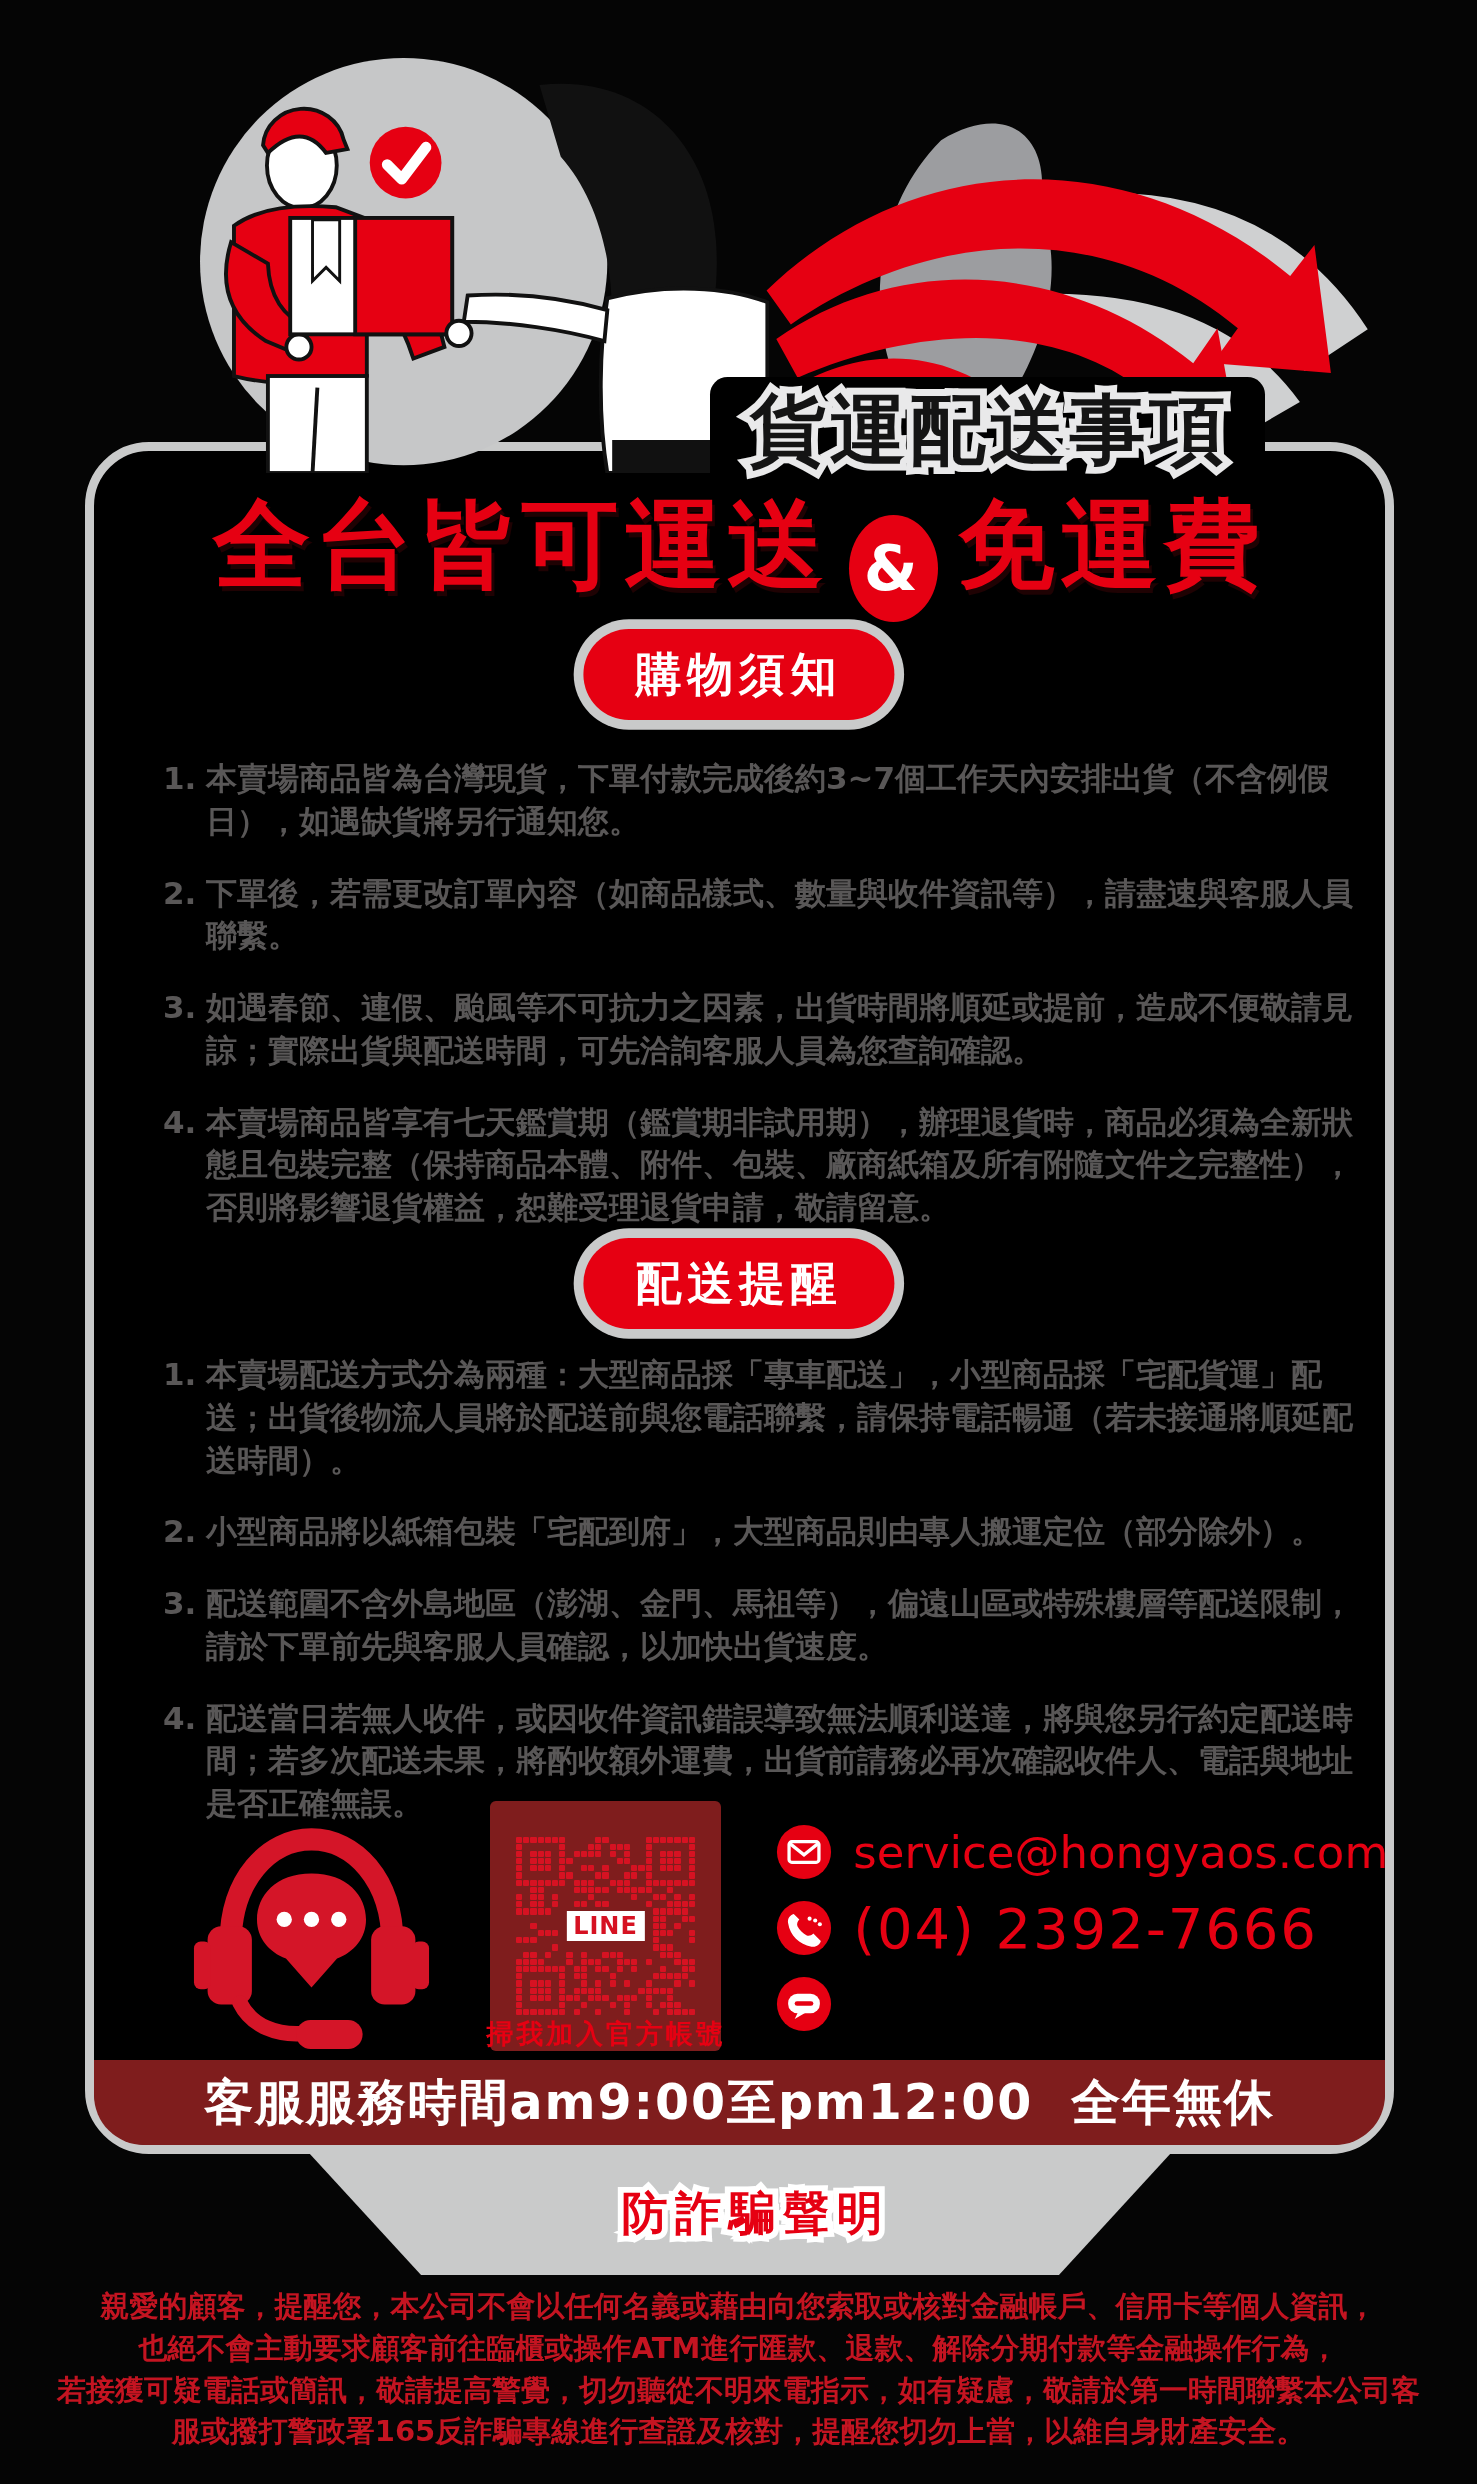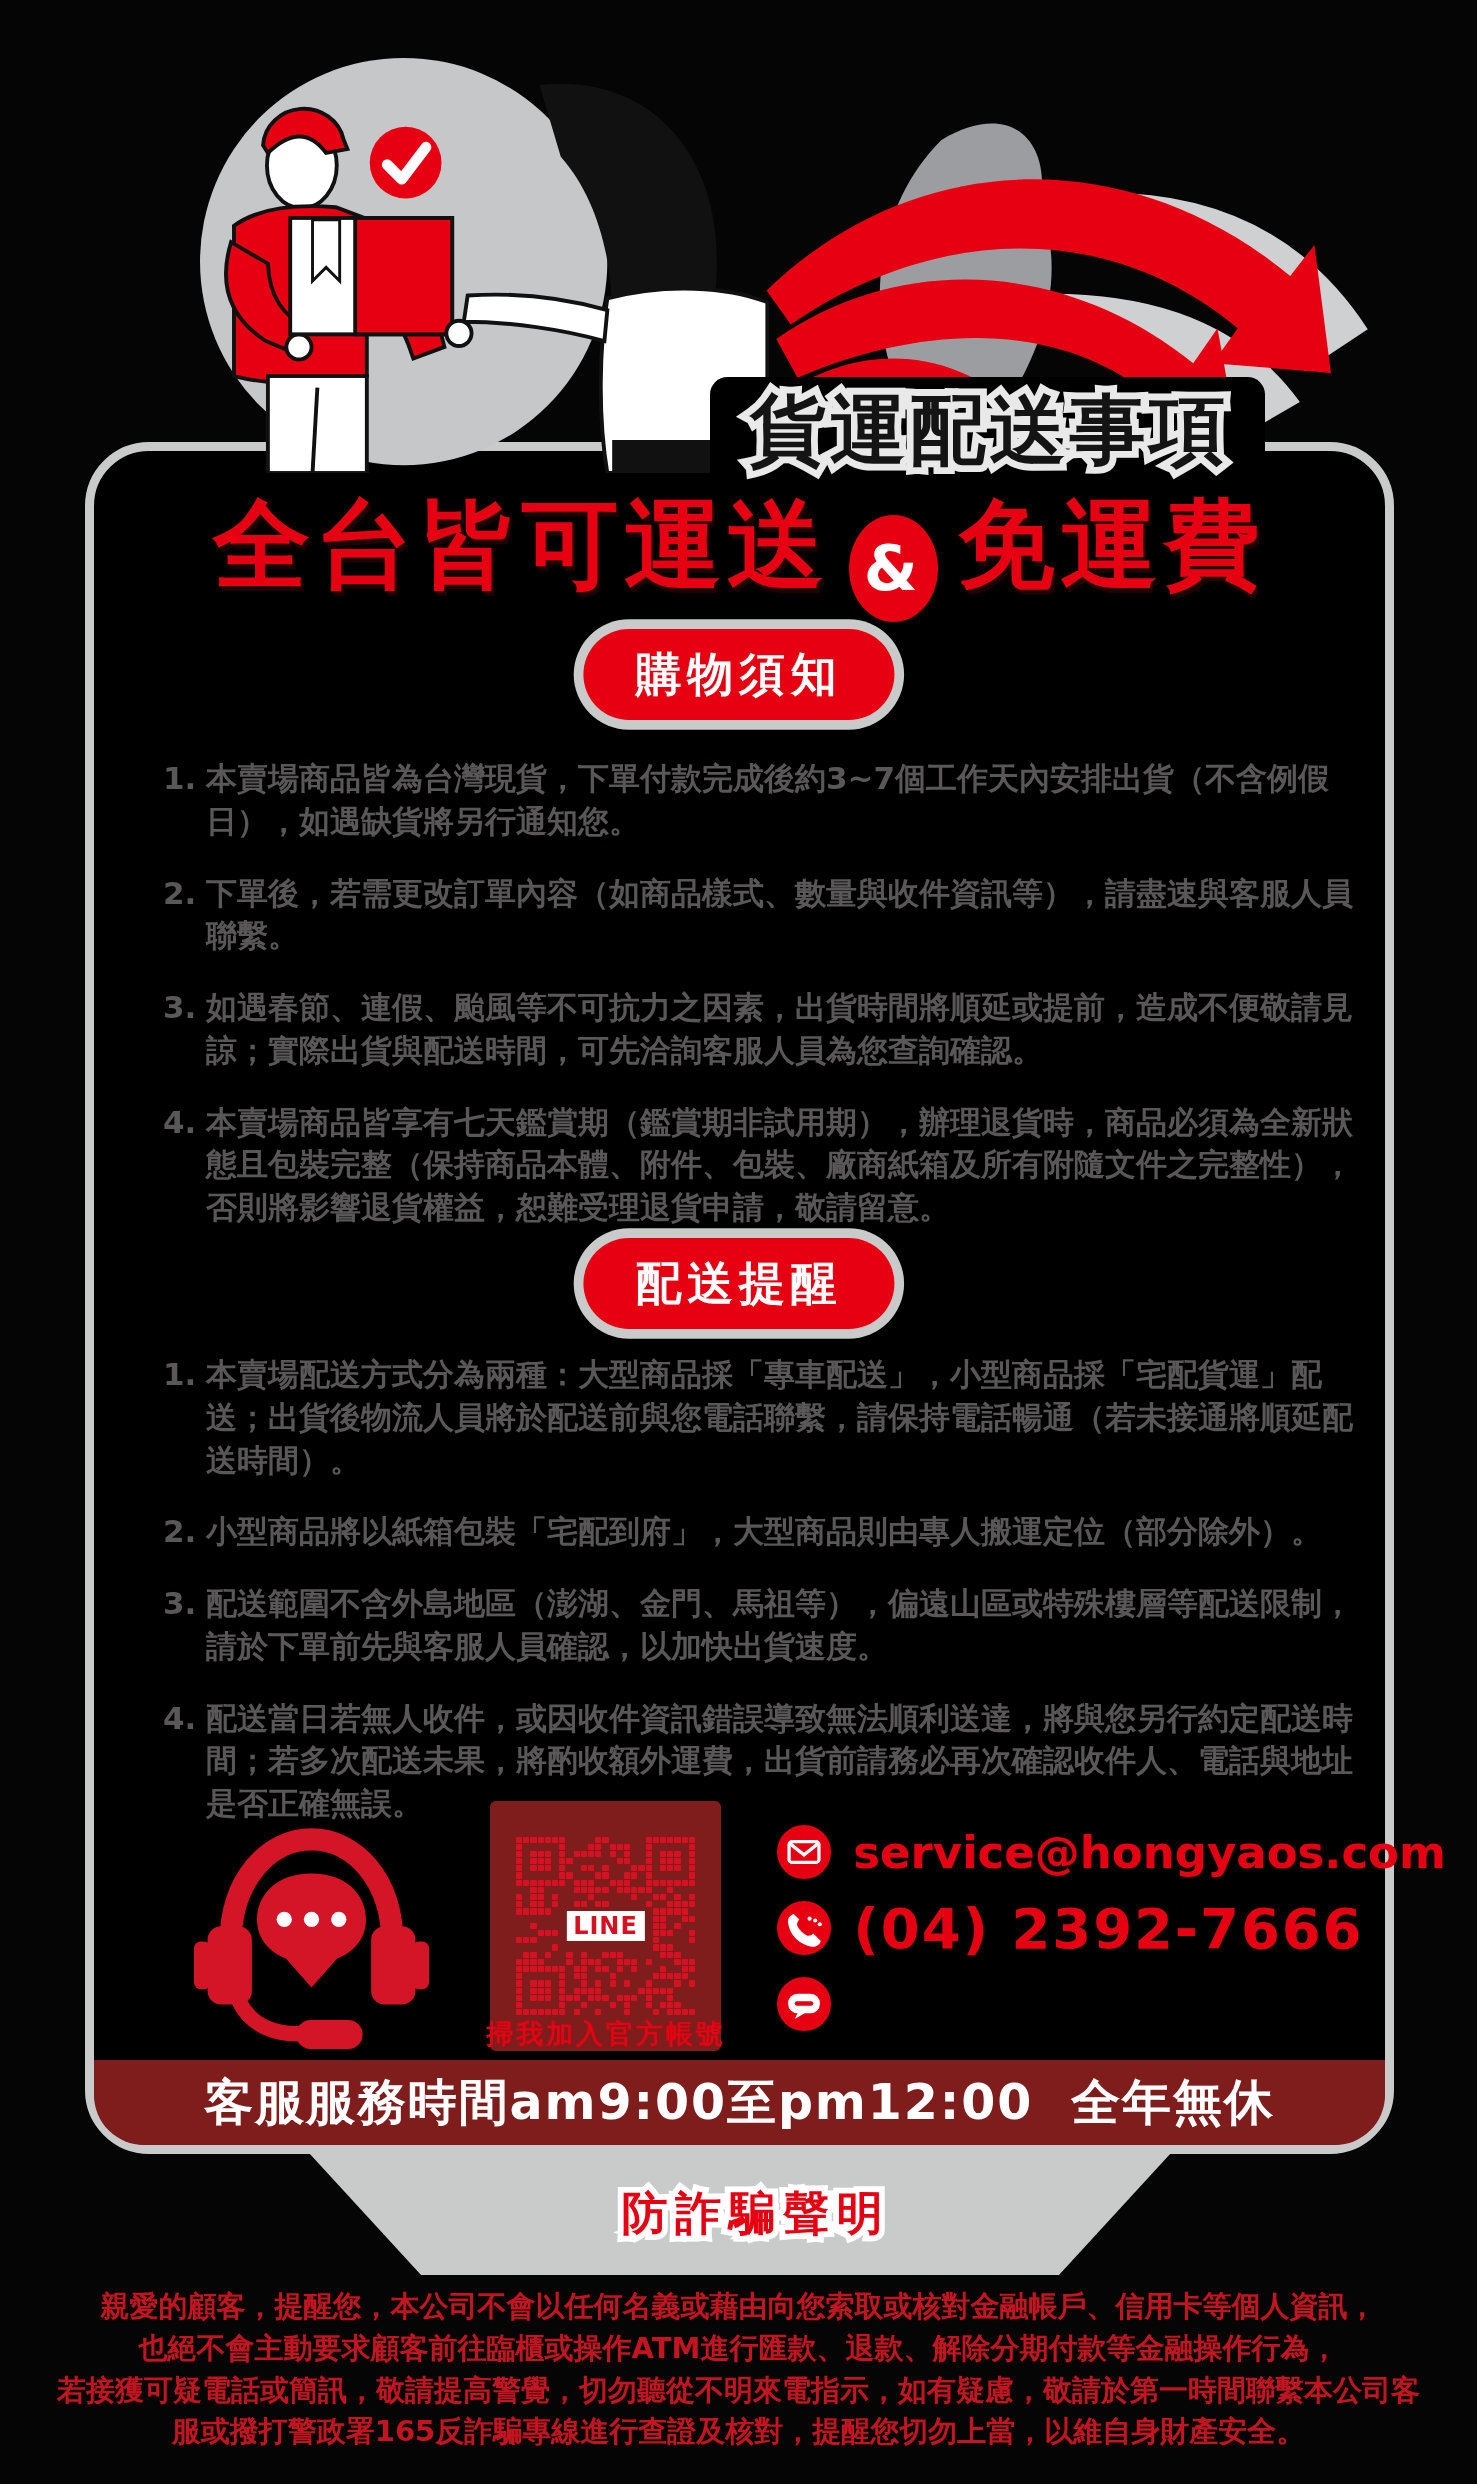--- a/index.html
+++ b/index.html
@@ -50,21 +50,21 @@
   .qr-card{position:absolute;left:490px;top:1801px;width:231px;height:250px;background:#7f1d1d;
            border-radius:5.8px;display:flex;align-items:center;justify-content:center;}
   .qr-grid{position:relative;width:179px;height:179px;display:grid;
            grid-template-columns:repeat(25,1fr);grid-template-rows:repeat(25,1fr);gap:1px;}
   .qm{background:#d61222;border-radius:18%;}
   .qr-label{position:absolute;left:50%;top:50%;transform:translate(-50%,-50%);background:#fff;
             padding:1px 6.8px;color:#d61222;font-weight:800;font-size:24px;letter-spacing:1px;}
   .qr-caption{position:absolute;left:437px;top:2016px;width:338px;text-align:center;color:#e60012;
             font-size:27px;font-weight:800;letter-spacing:2.9px;}
   .contact-rows{position:absolute;left:776px;top:1824px;display:flex;flex-direction:column;gap:15.5px;z-index:3;}
-  .c-row{display:flex;align-items:center;gap:21.3px;color:#e60012;font-weight:700;}
+  .c-row{display:flex;align-items:center;gap:21.3px;color:#e60012;font-weight:400;}
   .c-icon{width:56px;height:56px;flex:none;}
   .c-row.email{font-size:45px;}
   .c-row.phone{font-size:56px;letter-spacing:1.9px;}
   .c-row.line{font-size:52px;letter-spacing:1.9px;}
 
   
   .fraud-tab{position:absolute;left:309px;top:2153px;width:862px;height:122px;background:#c9caca;
              clip-path:polygon(0 0,100% 0,87% 100%,13% 100%);
              display:flex;align-items:center;justify-content:center;}
   .fraud-label{position:relative;color:#e60012;font-size:46px;font-weight:800;letter-spacing:7.8px;margin-left:32px;}

